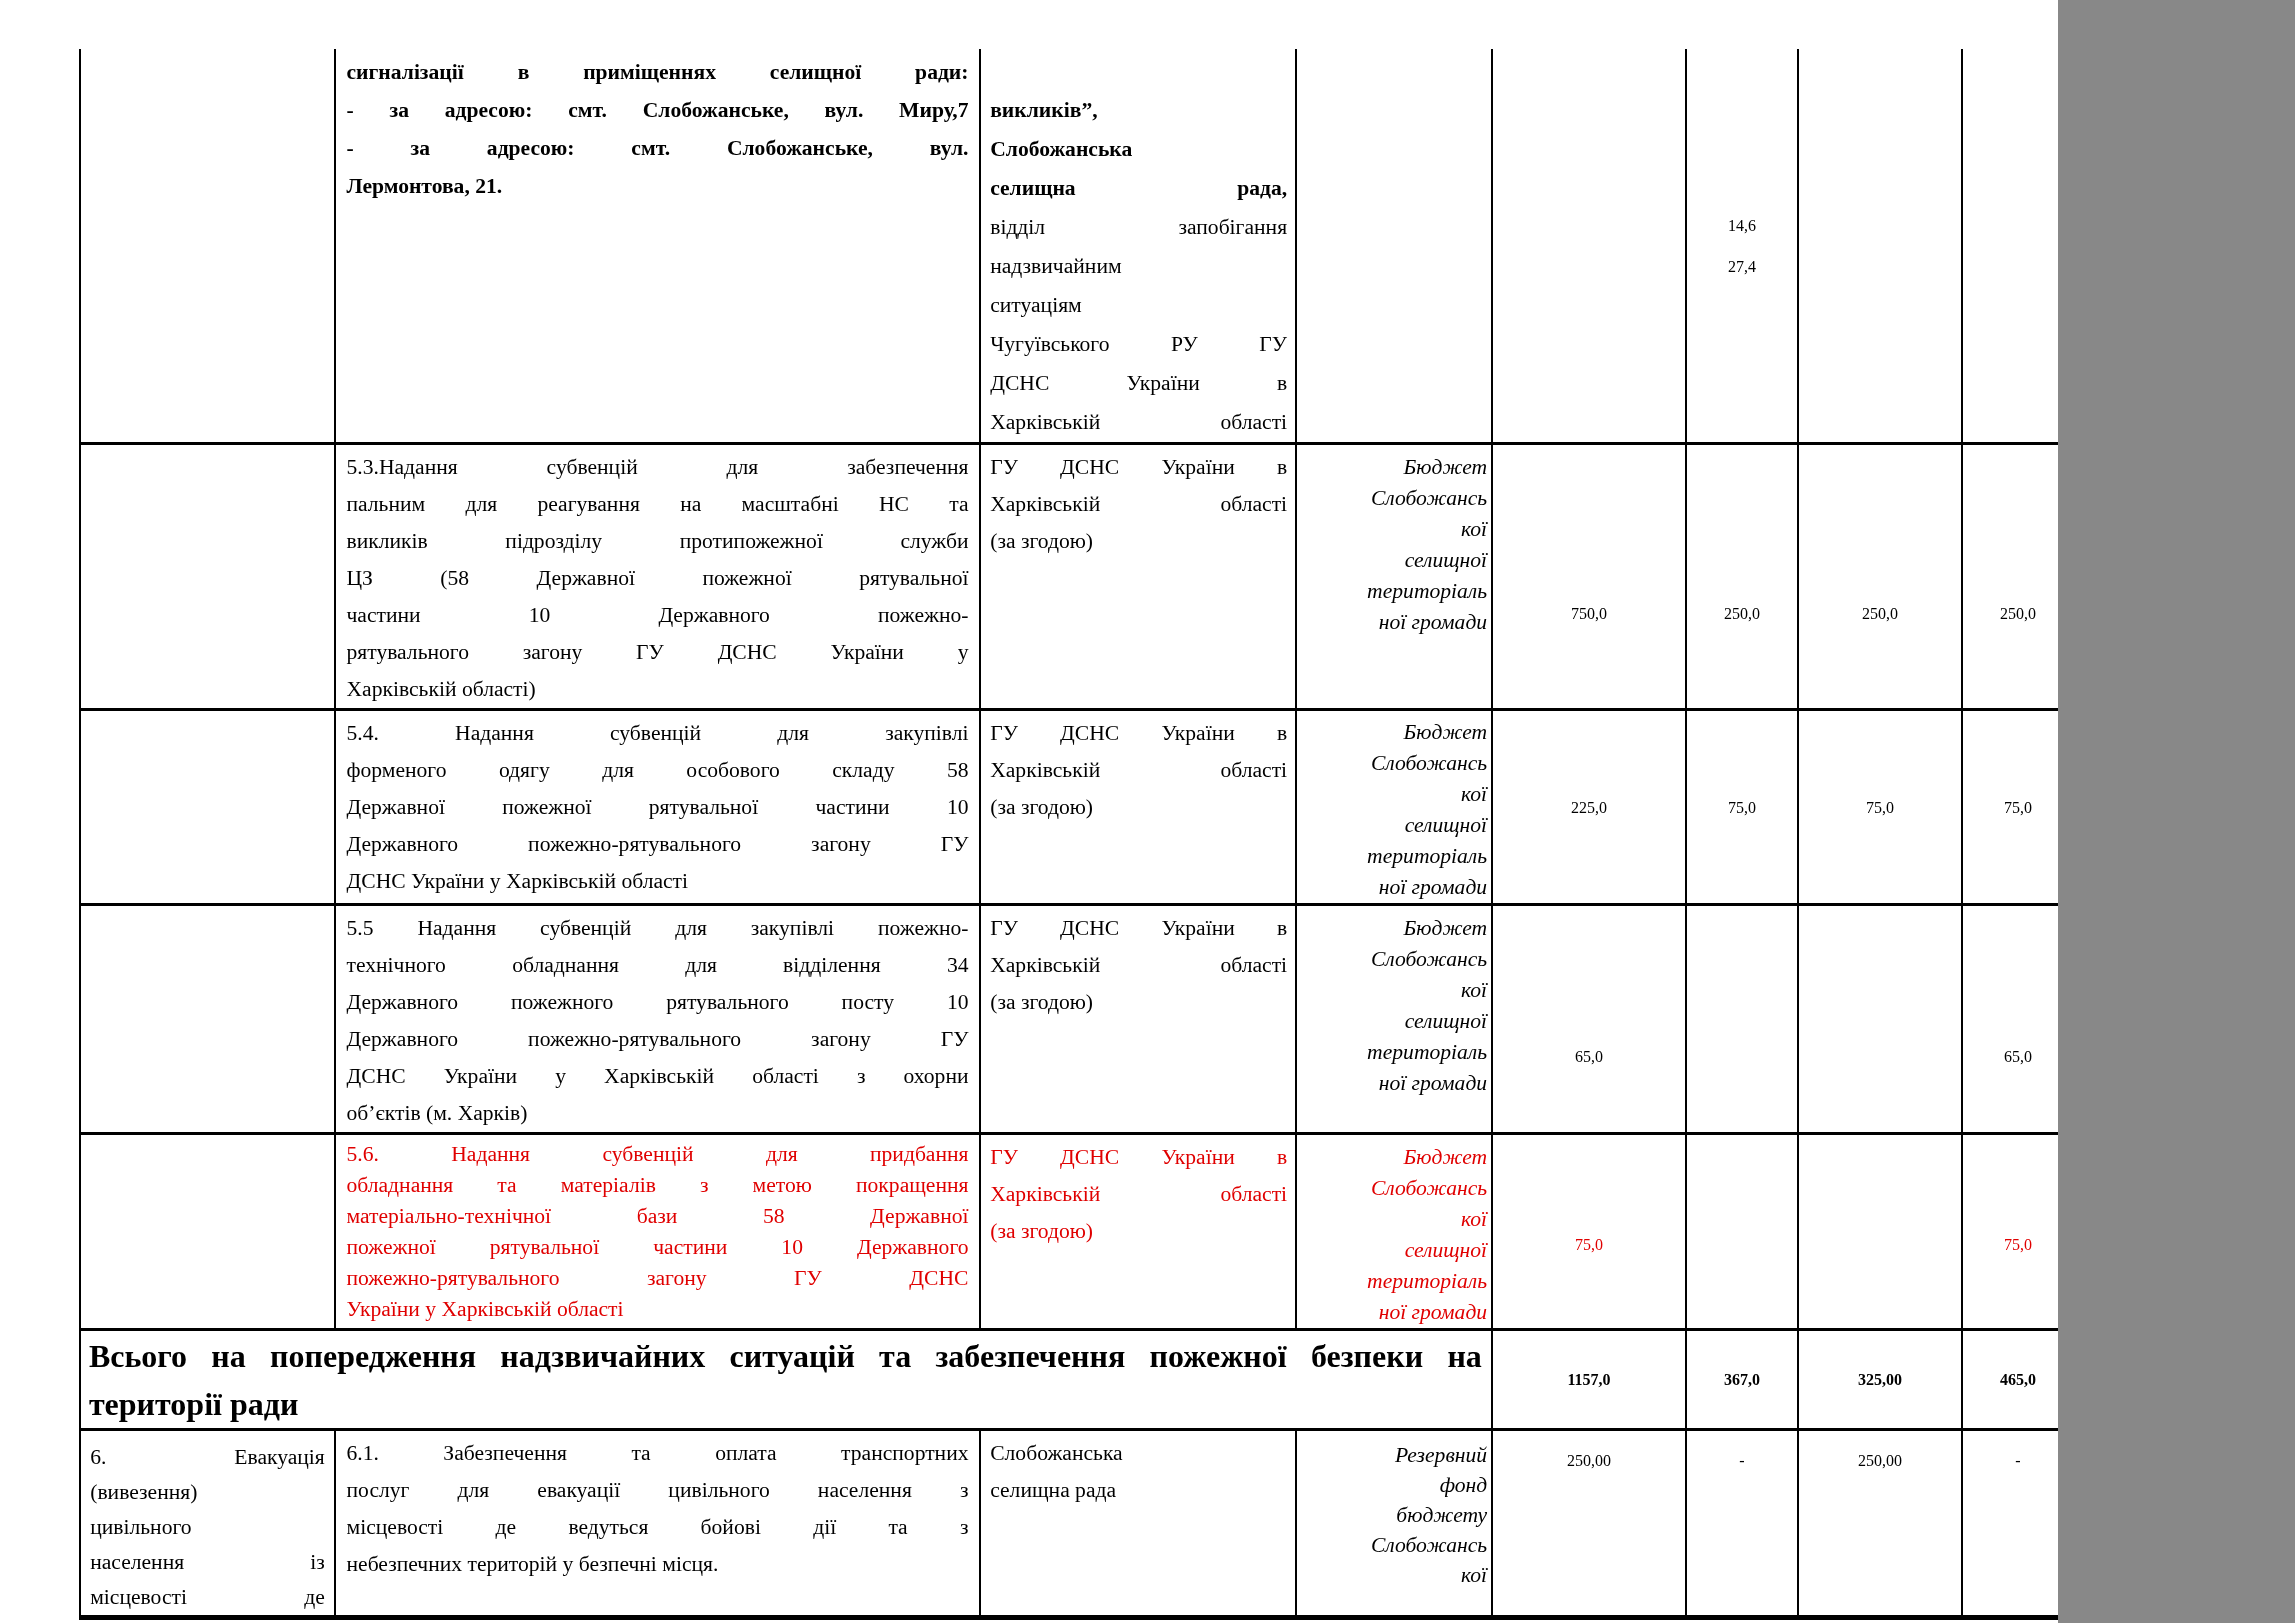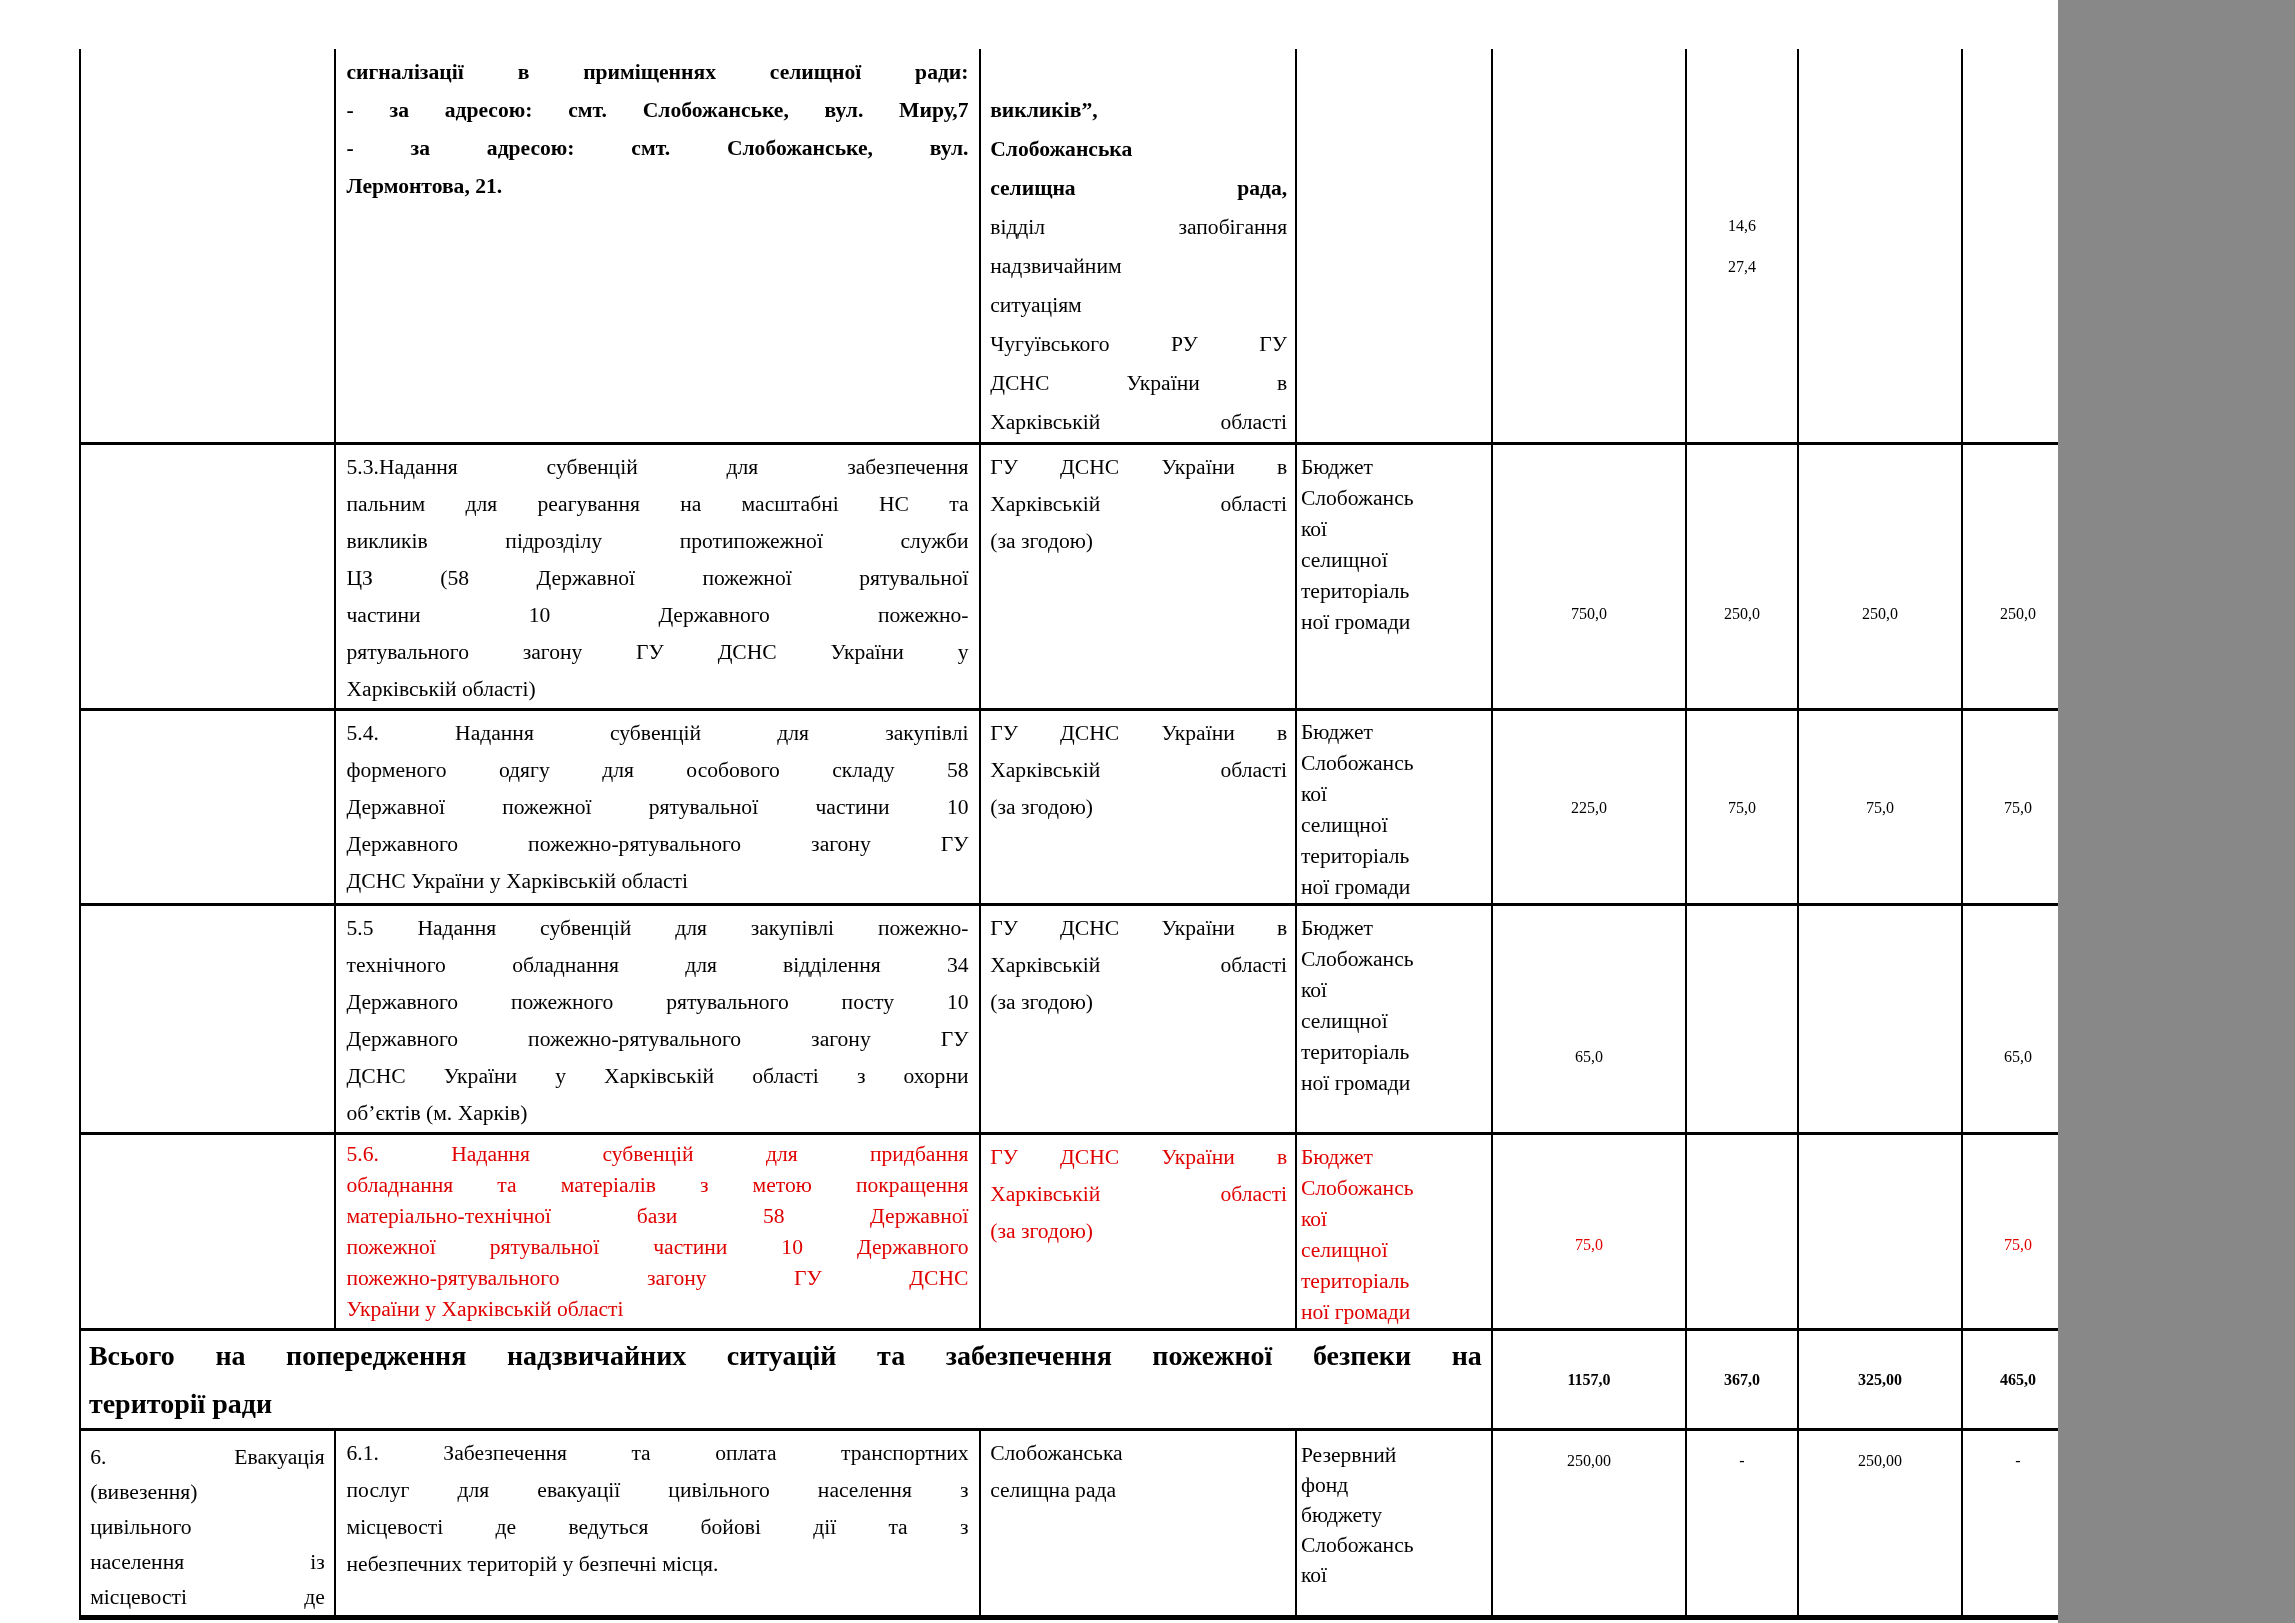--- a/index.html
+++ b/index.html
@@ -17,29 +17,29 @@
   tr.r1{height:379px}tr.r2{height:256px}tr.r3{height:193px}tr.r4{height:226px}
   tr.r5{height:190px}tr.r6{height:98px}tr.r7{height:159px}
 
   .vtop{vertical-align:top;}
   .desc{padding:3.9px 10.5px 0 10.5px;line-height:37px;}
   .desc-b{font-weight:bold;line-height:38px;}
   .tight{line-height:31px;}
   .exec{padding:3.9px 7.9px 0 9.2px;line-height:37px;}
   .exec-cont{padding:42px 7.9px 0 9.2px;line-height:39px;}
   .exec-cont .bold{font-weight:bold;}
-  .fund{padding:6.5px 3.9px 0 3.9px;line-height:31px;text-align:left;white-space:pre-line;}
+  .fund{padding:6.5px 3.9px 0 3.9px;line-height:31px;text-align:right;white-space:pre-line;font-style:italic;}
   .fund-7{line-height:30px;padding-top:9.2px;}
   .cat{padding:9.2px 9.2px 0 9.2px;line-height:35px;margin-left:10px;}
   .num{text-align:center;white-space:pre-line;font-size:16px;line-height:41px;}
   .amt-low{padding-top:75px;}
   .amt-low2{padding-top:26px;}
   .numtop{vertical-align:top;padding-top:9.2px;}
   .red{color:#e00000;}
-  .totals-label{font-weight:bold;font-size:28px;line-height:48px;padding:1.3px 9.2px 0 7.9px;}
+  .totals-label{font-weight:bold;font-size:32px;line-height:48px;padding:1.3px 9.2px 0 7.9px;}
   .totals-num{font-weight:bold;}
 
   .jline{text-align:justify;}
   .just .jline{text-align-last:justify;}
   .just .jline:last-child{text-align-last:auto;}
   .just-all .jline{text-align-last:justify;}
 </style>
 </head>
 <body>
 

